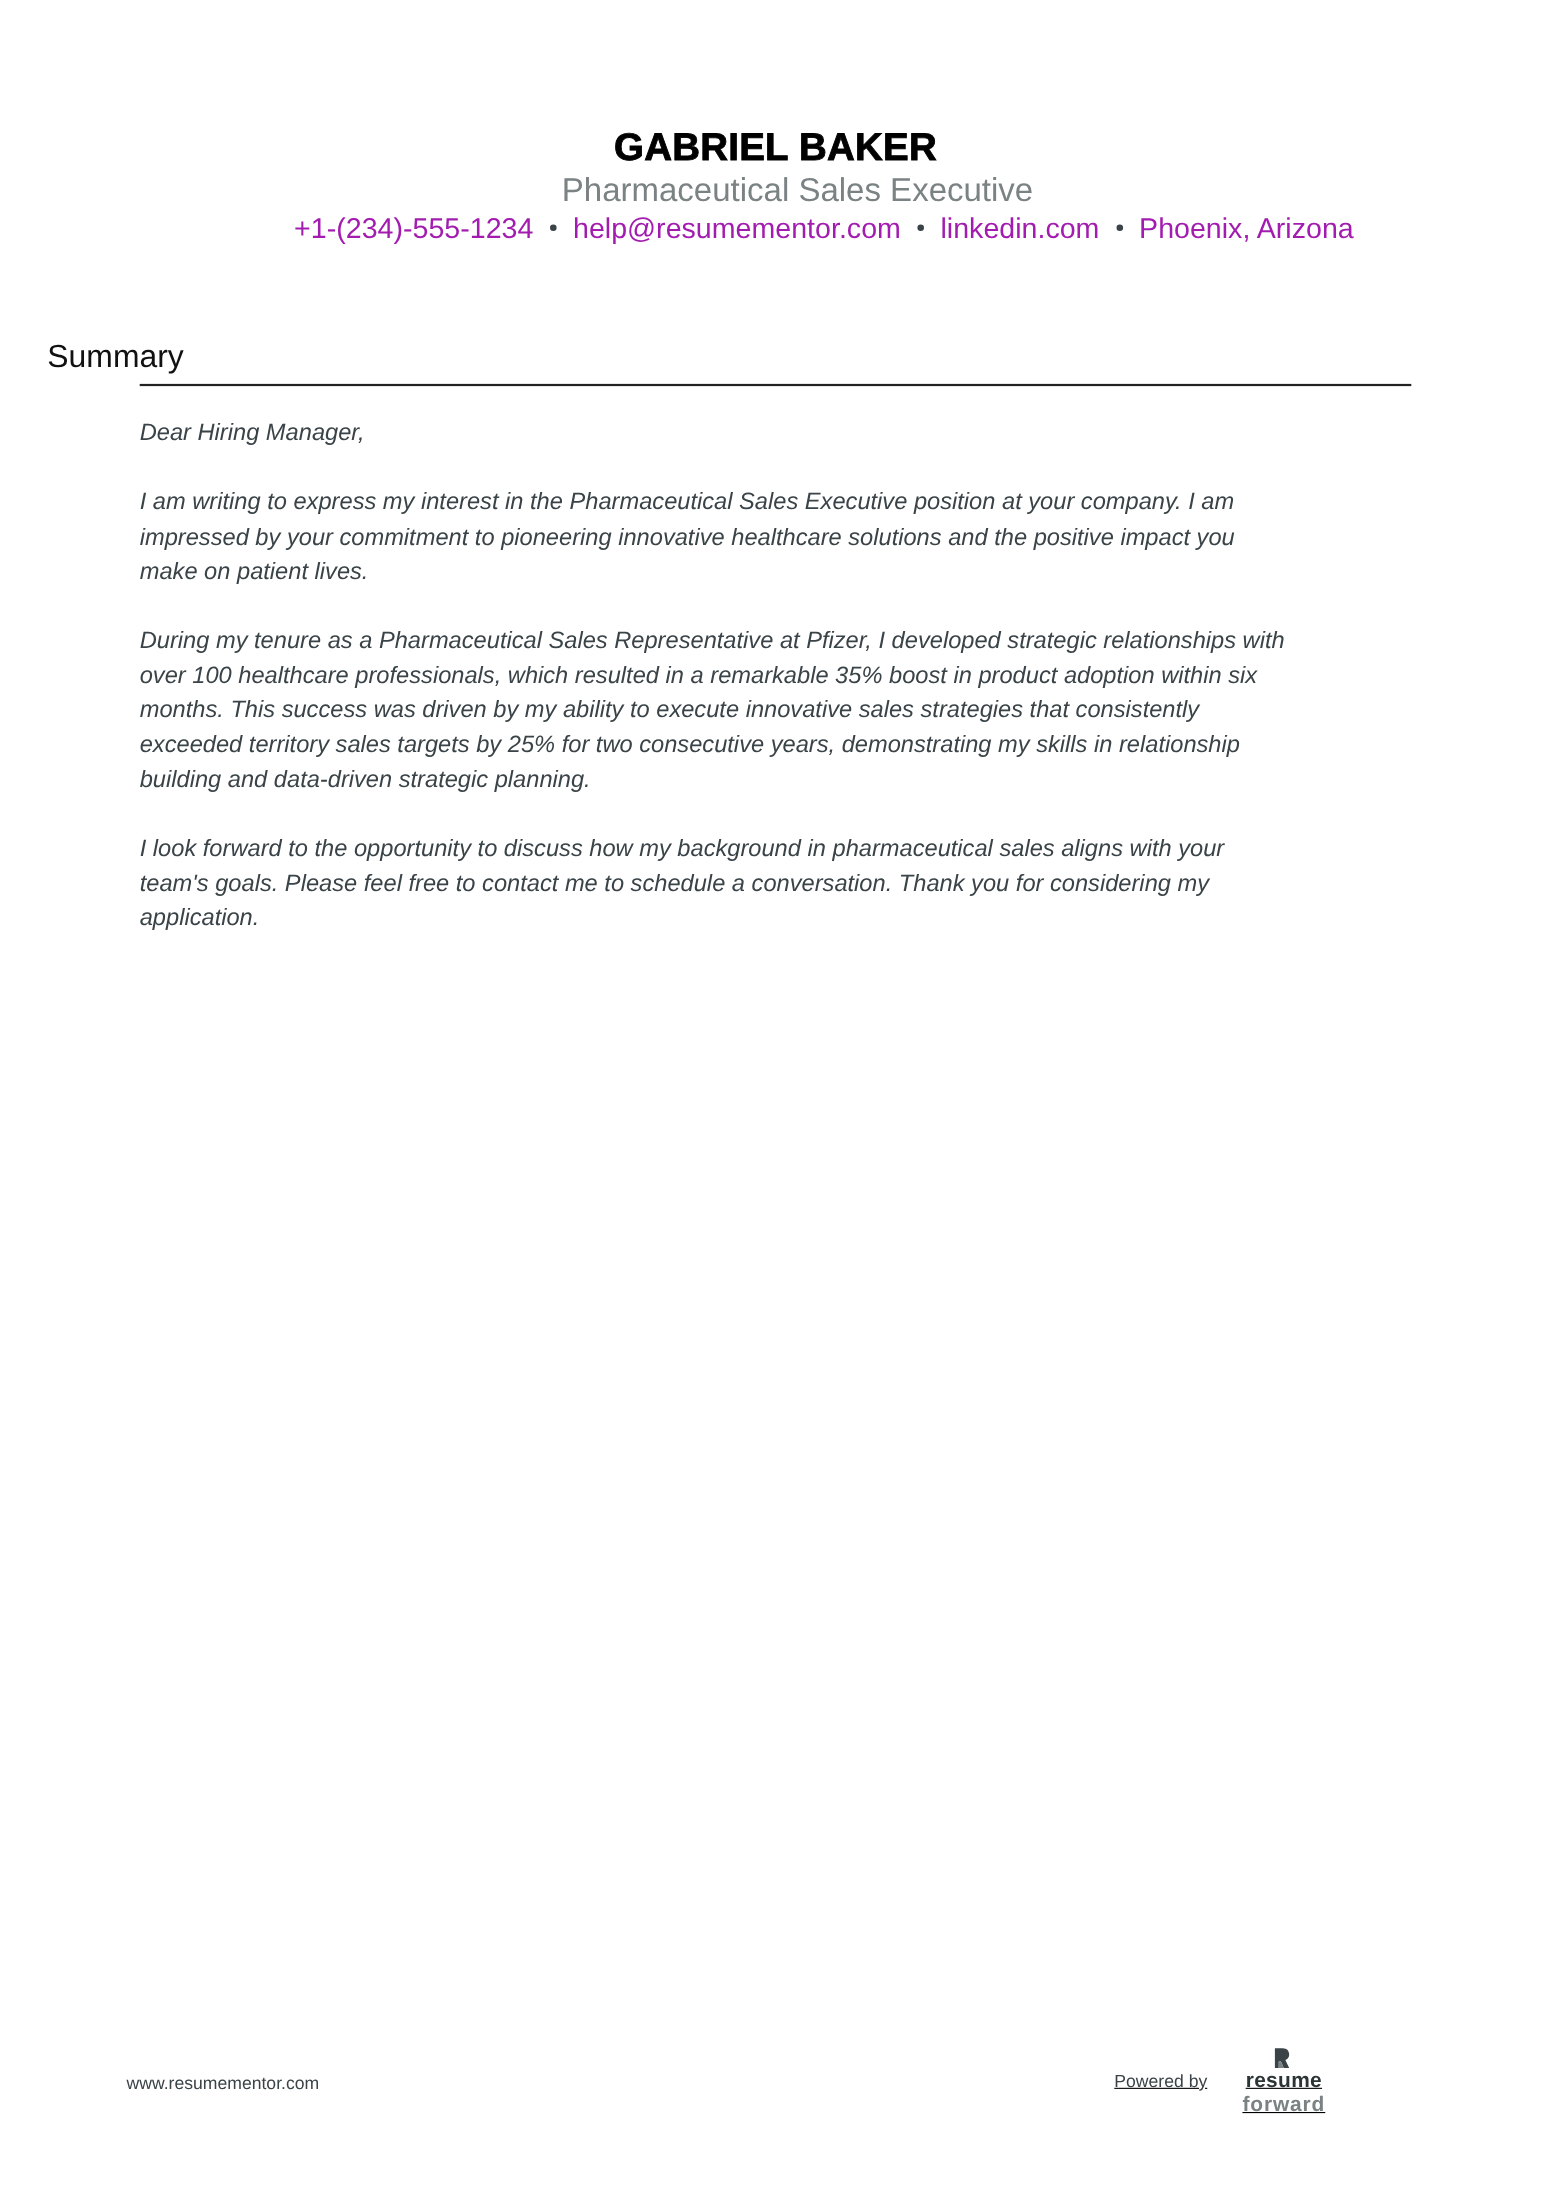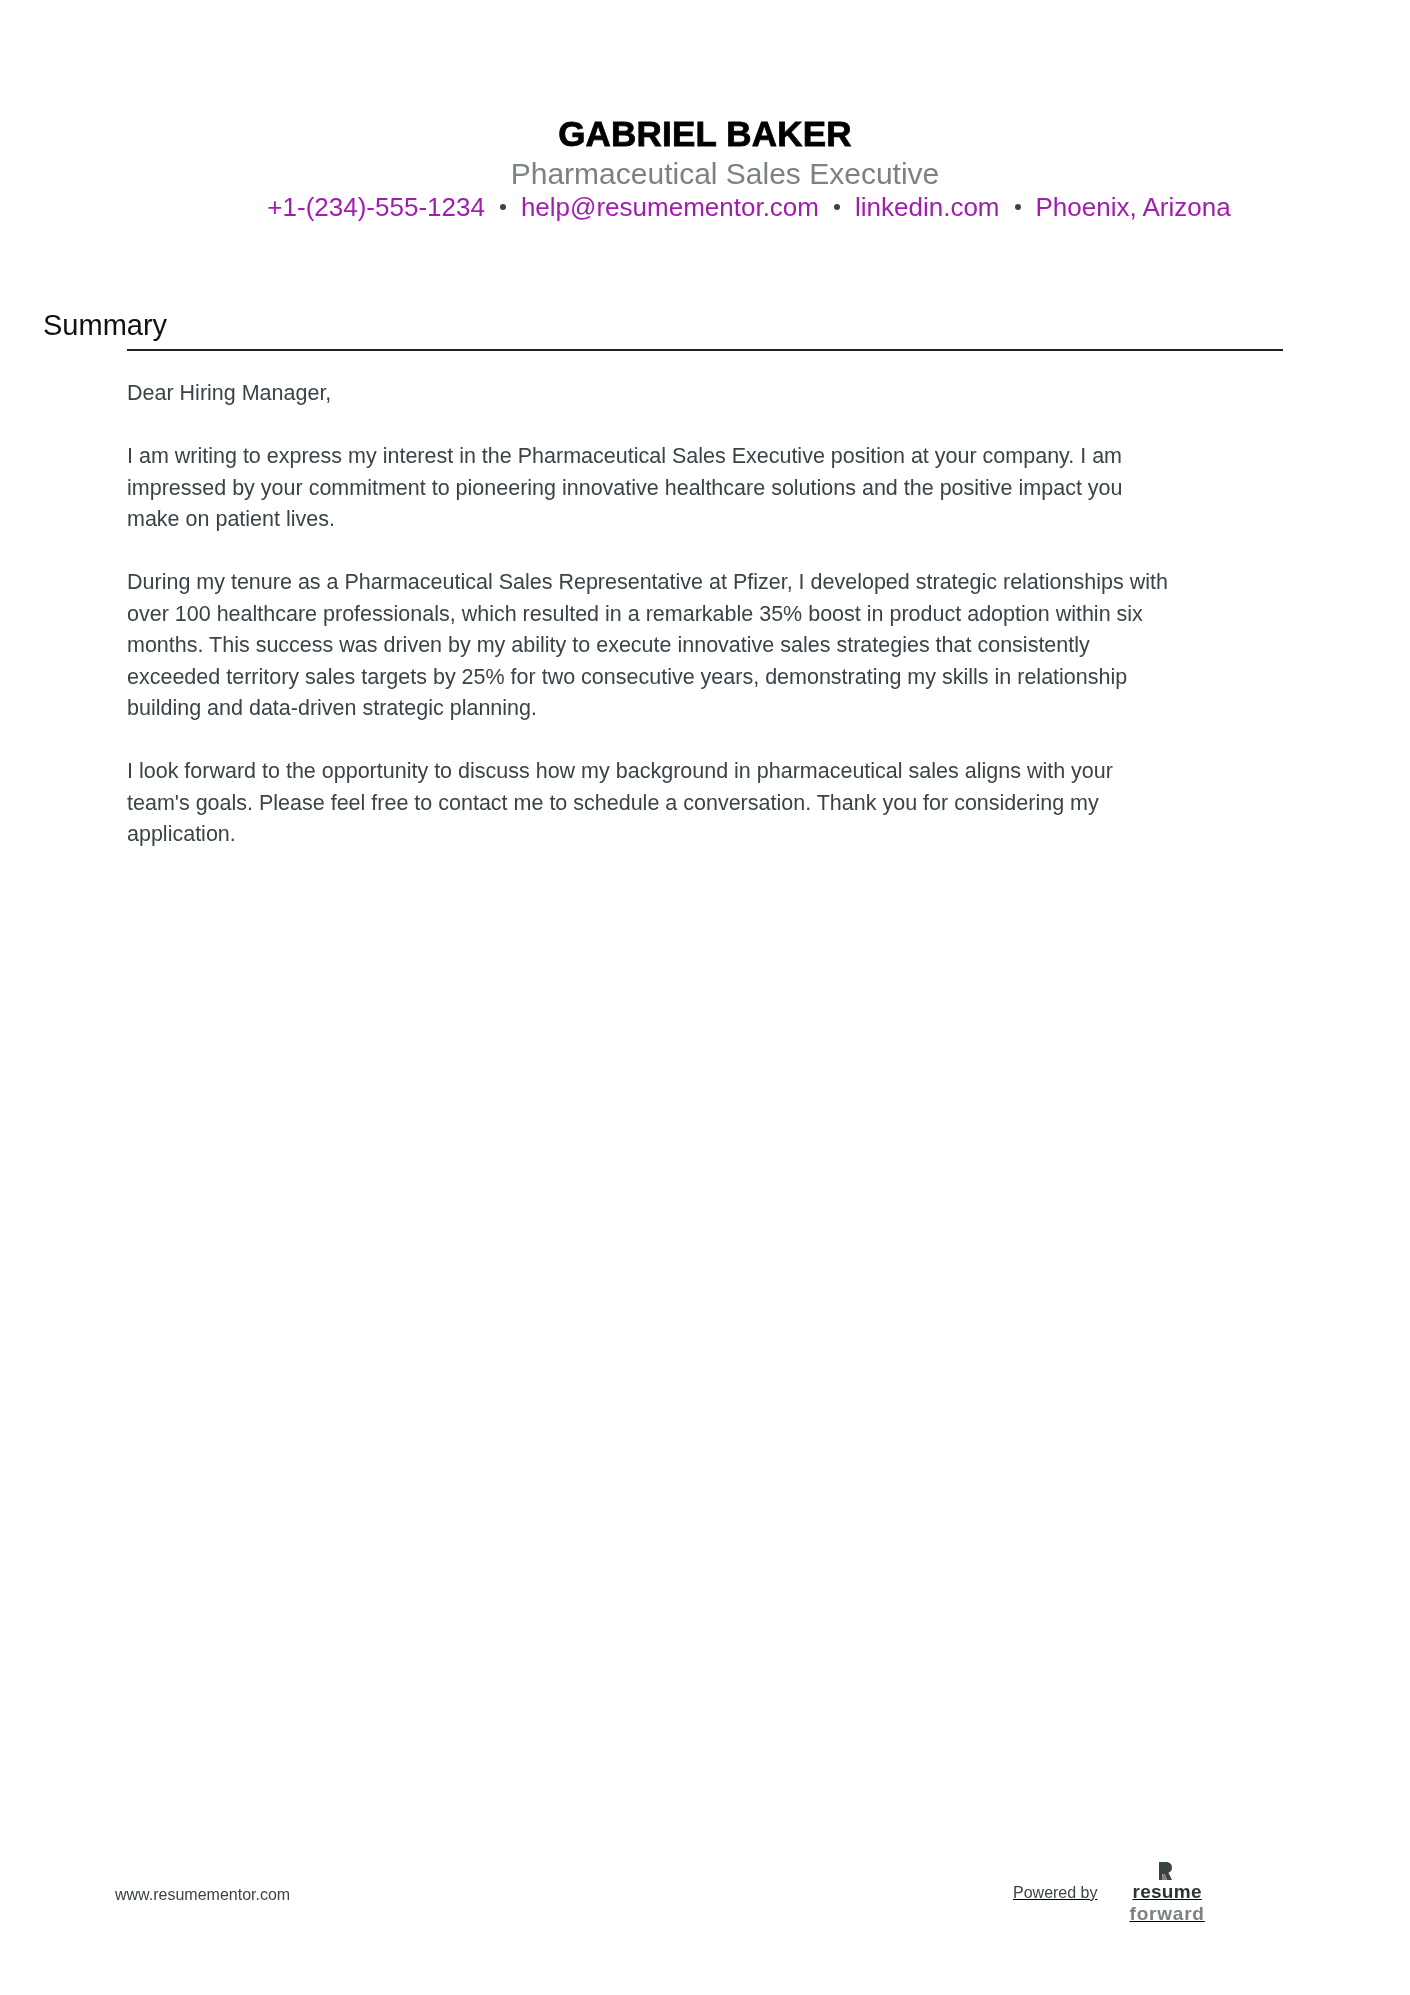--- a/index.html
+++ b/index.html
@@ -90,20 +90,21 @@
     .body-text {
       position: absolute;
       left: 127px;
       top: 378px;
       width: 1160px;
       font-size: 21.5px;
       color: #3a4347;
     }
     .para {
       margin: 0 0 31.5px 0;
+      font-style: italic;
     }
     .line {
       display: block;
       height: 31.5px;
       line-height: 31.5px;
       white-space: nowrap;
     }
     .footer-left {
       position: absolute;
       left: 115px;

